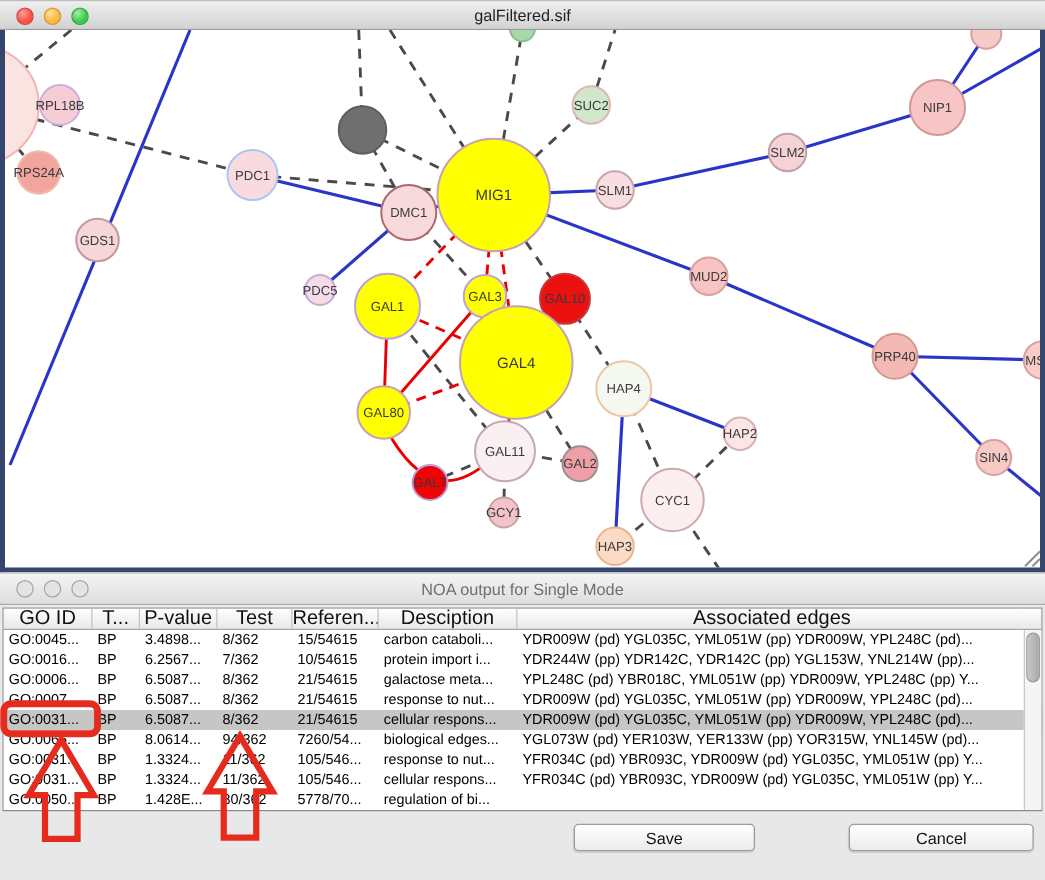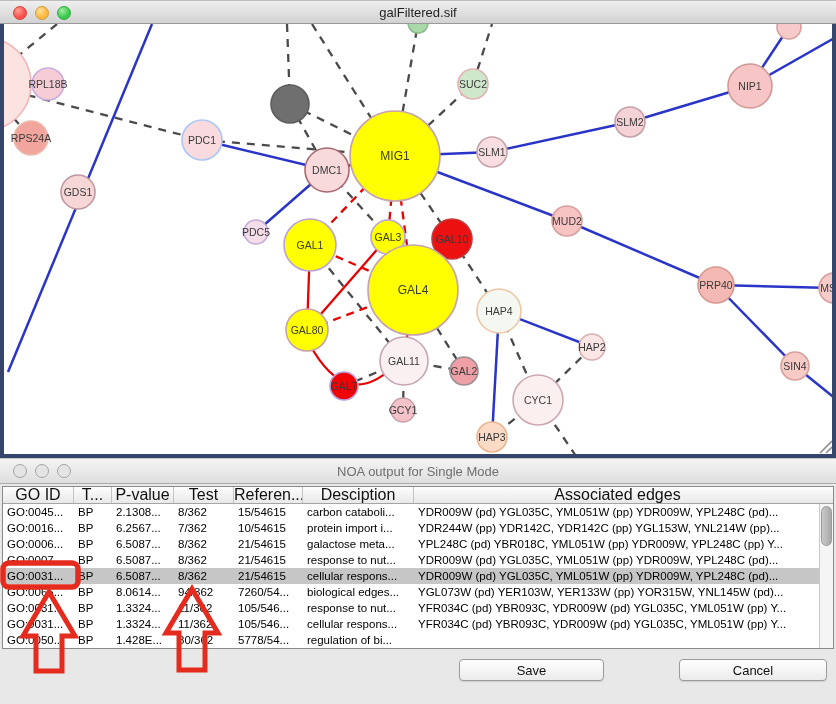--- a/index.html
+++ b/index.html
@@ -221,21 +221,21 @@
           <div class="th" style="width: 62px;">P-value</div>
           <div class="th" style="width: 60px;">Test</div>
           <div class="th" style="width: 69px;">Referen...</div>
           <div class="th" style="width: 111px;">Desciption</div>
           <div class="th" style="width: 407px;">Associated edges</div>
         </div>
       <div>
           <div class="trow">
             <div class="td" style="width: 71px;">GO:0045...</div>
             <div class="td" style="width: 38px;">BP</div>
-            <div class="td" style="width: 62px;">2.1308...</div>
+            <div class="td" style="width: 62px;">3.4898...</div>
             <div class="td" style="width: 60px;">8/362</div>
             <div class="td" style="width: 69px;">15/54615</div>
             <div class="td" style="width: 111px;">carbon cataboli...</div>
             <div class="td" style="width: 407px;">YDR009W (pd) YGL035C, YML051W (pp) YDR009W, YPL248C (pd)...</div>
           </div>
           <div class="trow">
             <div class="td" style="width: 71px;">GO:0016...</div>
             <div class="td" style="width: 38px;">BP</div>
             <div class="td" style="width: 62px;">6.2567...</div>
             <div class="td" style="width: 60px;">7/362</div>
@@ -295,21 +295,21 @@
             <div class="td" style="width: 60px;">11/362</div>
             <div class="td" style="width: 69px;">105/546...</div>
             <div class="td" style="width: 111px;">cellular respons...</div>
             <div class="td" style="width: 407px;">YFR034C (pd) YBR093C, YDR009W (pd) YGL035C, YML051W (pp) Y...</div>
           </div>
           <div class="trow">
             <div class="td" style="width: 71px;">GO:0050...</div>
             <div class="td" style="width: 38px;">BP</div>
             <div class="td" style="width: 62px;">1.428E...</div>
             <div class="td" style="width: 60px;">80/362</div>
-            <div class="td" style="width: 69px;">5778/54...</div>
+            <div class="td" style="width: 69px;">5778/70...</div>
             <div class="td" style="width: 111px;">regulation of bi...</div>
           </div>
         </div>
       <div class="vscroll">
         <div class="vthumb"></div>
       </div>
     </div>
 
     <button class="btn" style="left:679px;top:201px;width:148px;">Cancel</button>
     <button class="btn" style="left:459px;top:201px;width:145px;">Save</button>

